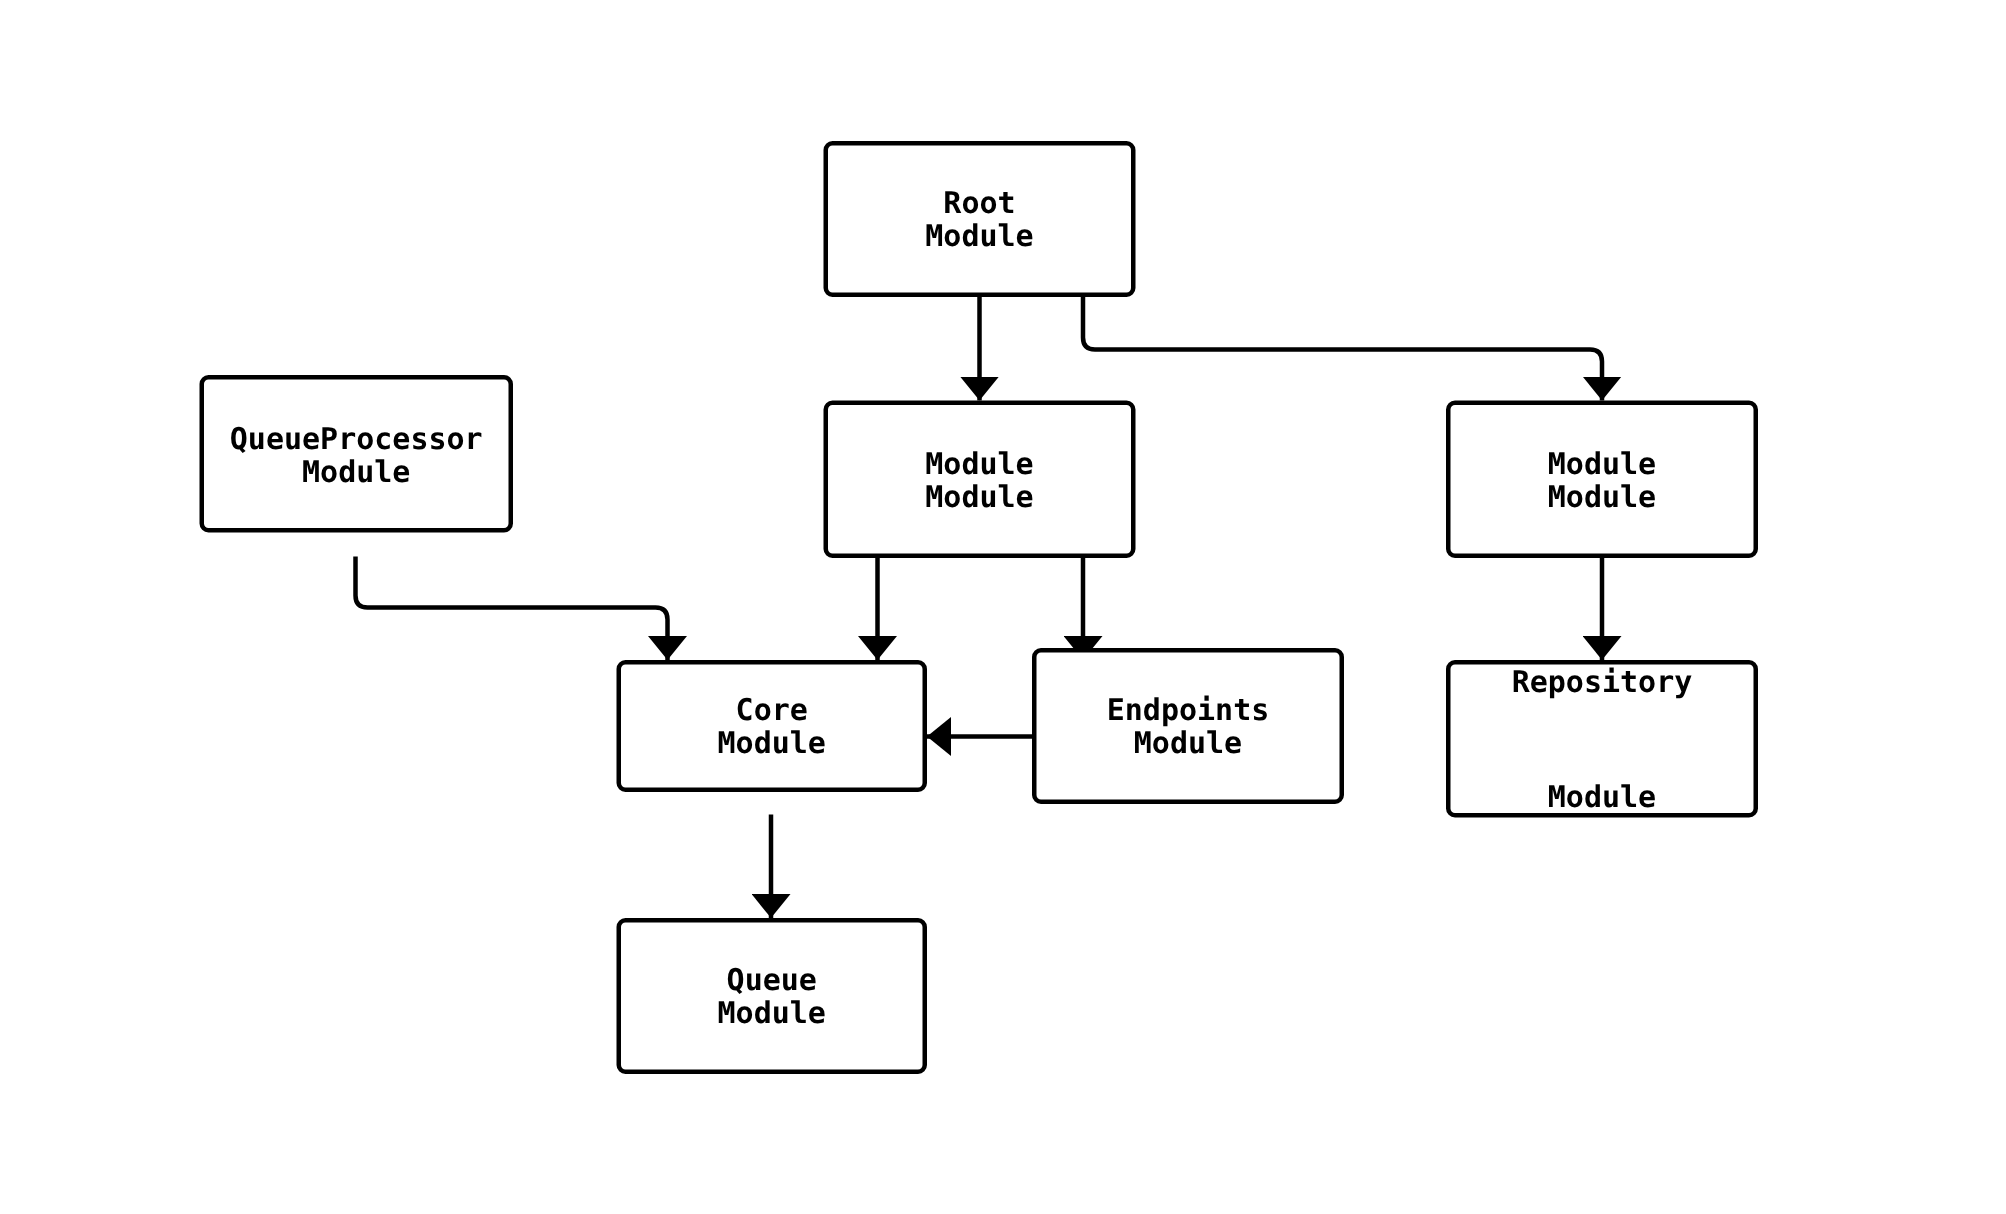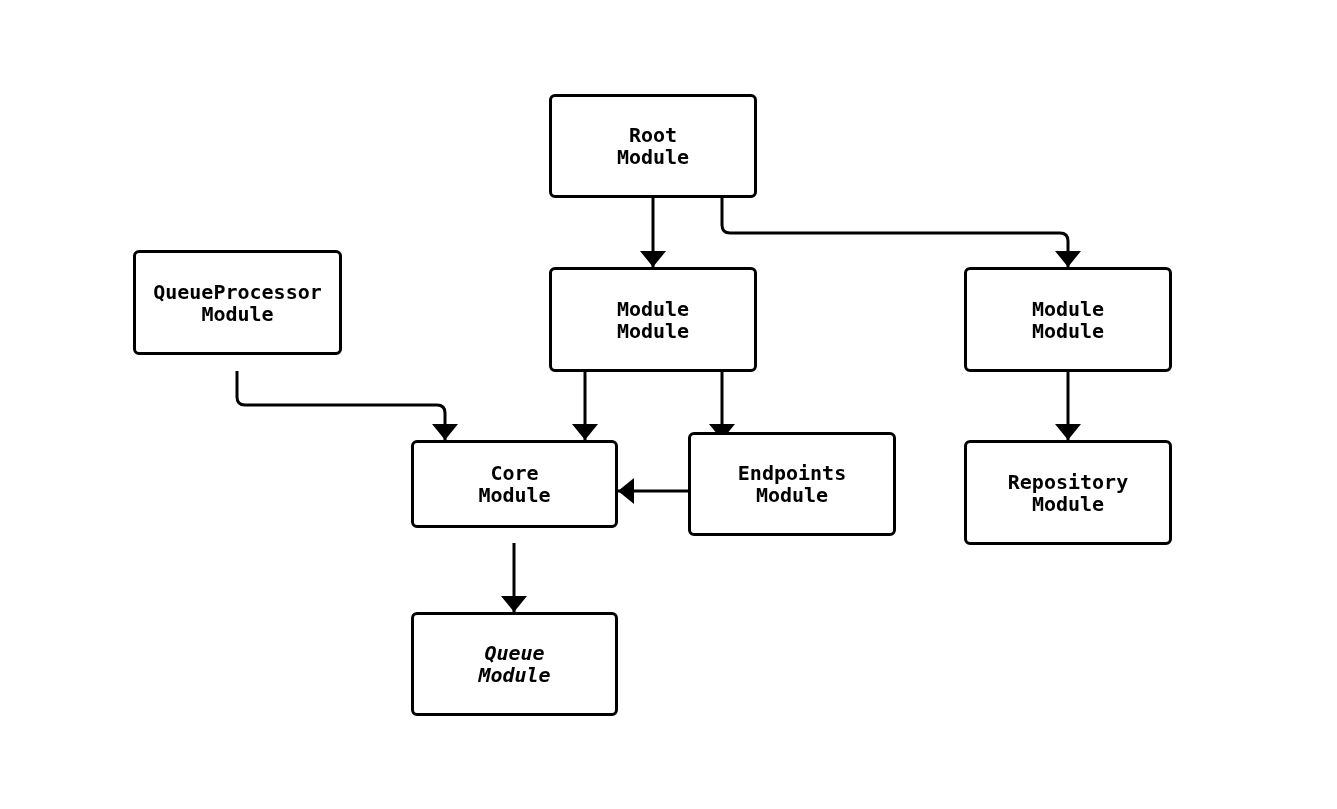--- a/index.html
+++ b/index.html
@@ -37,22 +37,22 @@
     font-size: 20px;
     line-height: 22px;
     color: #000000;
   }
   .n-root      { left: 549px; top:  94px; width: 208px; height: 104px; }
   .n-qp        { left: 133px; top: 250px; width: 209px; height: 105px; }
   .n-server    { left: 549px; top: 267px; width: 208px; height: 105px; }
   .n-global    { left: 964px; top: 267px; width: 208px; height: 105px; }
   .n-core      { left: 411px; top: 440px; width: 207px; height: 88px; }
   .n-endpoints { left: 688px; top: 432px; width: 208px; height: 104px; }
-  .n-repo      { left: 964px; top: 440px; width: 208px; height: 105px; }
-  .n-queue     { left: 411px; top: 612px; width: 207px; height: 104px; font-style: italic; }
+  .n-repo      { left: 964px; top: 440px; width: 208px; height: 105px; justify-content: space-between; }
+  .n-queue     { left: 411px; top: 612px; width: 207px; height: 104px; }
 </style>
 </head>
 <body>
 
 <div class="canvas">
 
   <svg class="edges" viewBox="0 0 1337 809" xmlns="http://www.w3.org/2000/svg">
     <defs>
       <marker id="arrow" viewBox="0 0 16 26" refX="16" refY="13" markerWidth="16" markerHeight="26" markerUnits="userSpaceOnUse" orient="auto-start-reverse">
         <path d="M0,0 L16,13 L0,26 Z" fill="#000000"></path>

